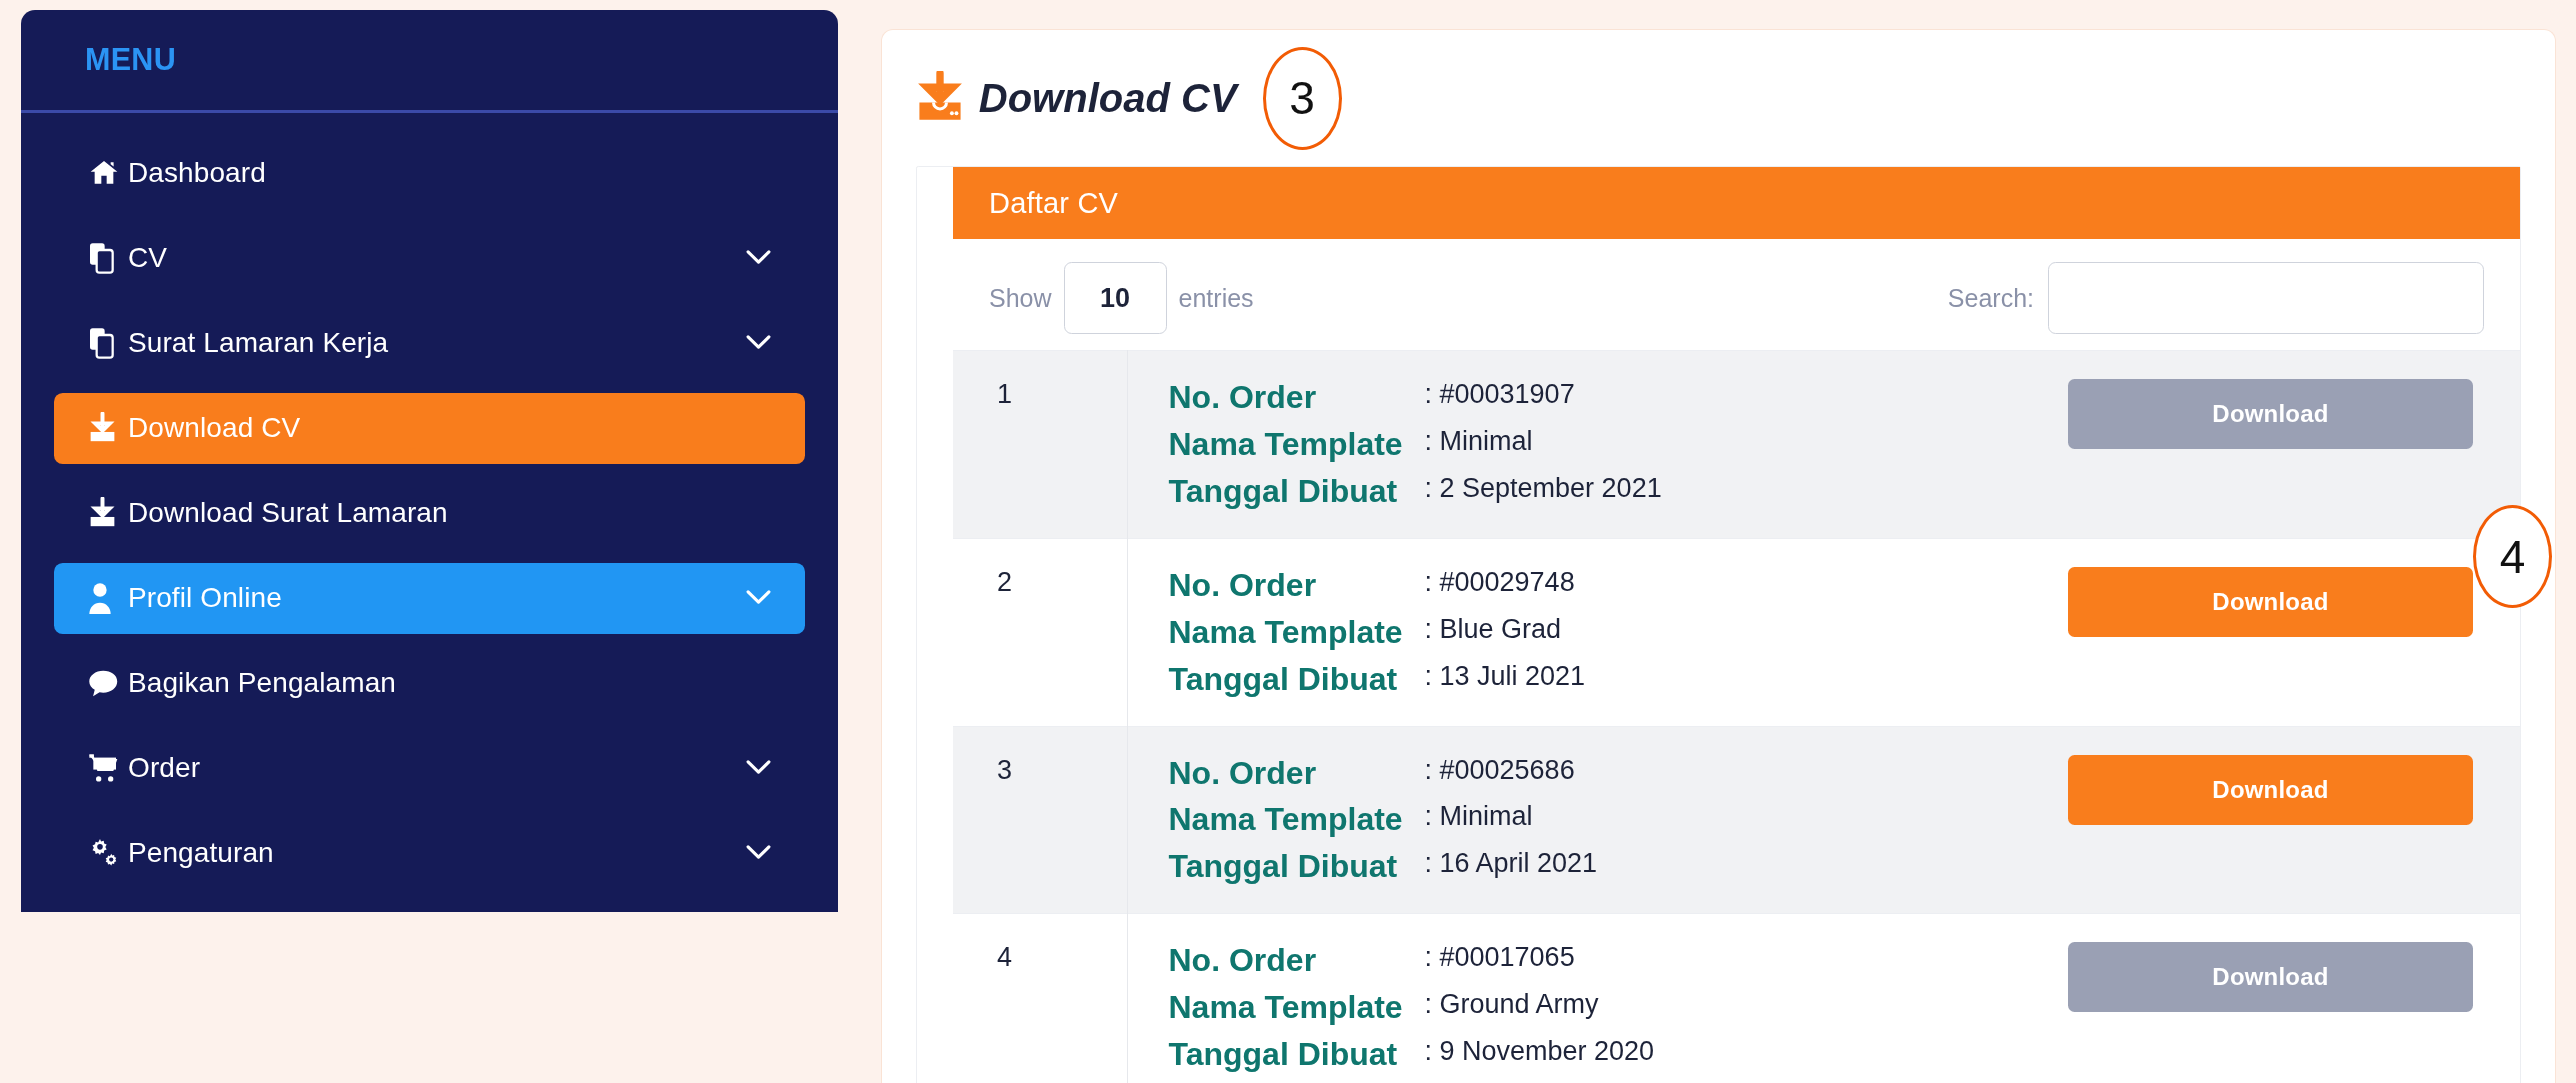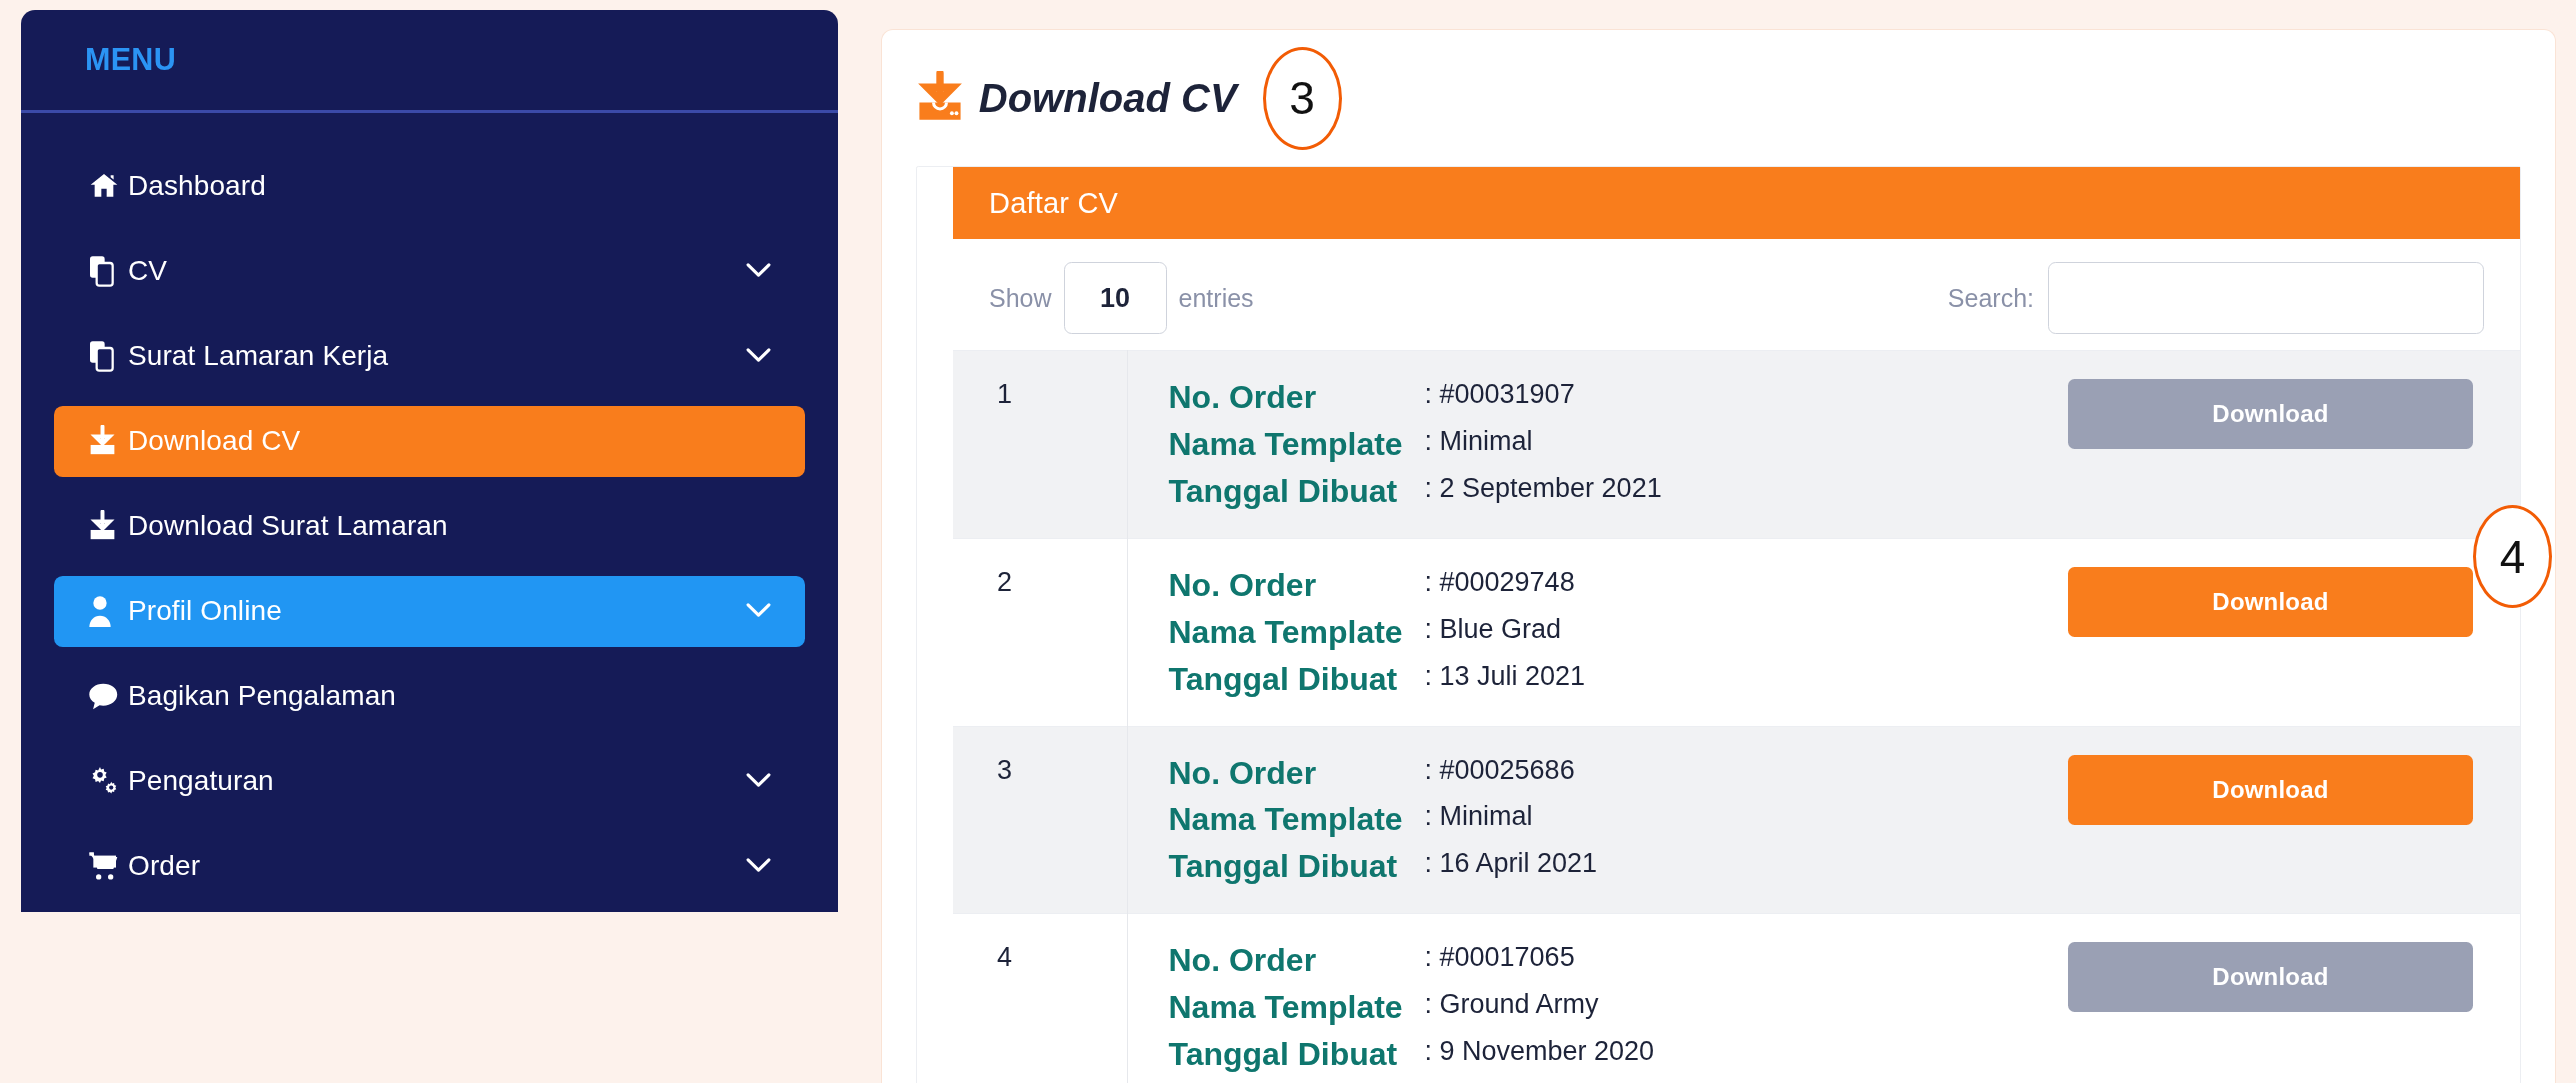--- a/index.html
+++ b/index.html
@@ -25,21 +25,21 @@
     display: flex; align-items: center;
     padding-left: 64px;
     border-bottom: 3.8px solid #3b4aa8;
   }
   .menu-head-label {
     color: #2b94f4;
     font-size: 30.5px;
     font-weight: 700;
     letter-spacing: 0.3px;
   }
-  .menu-list { padding-top: 38px; text-align: right; }
+  .menu-list { padding-top: 25px; text-align: right; }
   .menu-item {
     position: relative;
     display: flex; align-items: center;
     height: 71px;
     margin: 0 33px 14px 33px;
     padding-left: 34px;
     border-radius: 8.7px;
     color: #ffffff;
   }
   .menu-item.active-orange { background: #f97d1c; }
@@ -282,46 +282,46 @@
         <span class="menu-icon">
           <svg width="30.5" height="29" viewBox="0 0 24 22" fill="#ffffff">
             <path d="M12 1C5.9 1 1 4.8 1 9.4c0 2.7 1.7 5.1 4.3 6.6L4 21l5.1-3.1c.9.2 1.9.3 2.9.3 6.1 0 11-3.8 11-8.8S18.1 1 12 1z"></path>
           </svg>
         </span>
         <span class="menu-label">Bagikan Pengalaman</span>
       </div>
 
       <div class="menu-item">
         <span class="menu-icon">
-          <svg width="32" height="32" viewBox="0 0 24 24" fill="#ffffff">
-            <path d="M9 1.5l.8 1.9 2-.5.3 2 1.9.8-1 1.8 1 1.8-1.9.8-.3 2-2-.5L9 13.5l-1.4-1.5-1.9.7-.4-2-1.9-.8 1-1.8-1-1.8 1.9-.8.4-2 1.9.7z"></path>
-            <circle cx="9" cy="7.4" r="2.1" fill="#151b57"></circle>
-            <path d="M17.5 12.5l.6 1.4 1.5-.4.2 1.5 1.4.6-.7 1.3.7 1.3-1.4.6-.2 1.5-1.5-.4-.6 1.4-1.1-1.1-1.4.5-.3-1.5-1.4-.6.7-1.3-.7-1.3 1.4-.6.3-1.5 1.4.5z"></path>
-            <circle cx="17.4" cy="16.9" r="1.6" fill="#151b57"></circle>
-          </svg>
-        </span>
-        <span class="menu-label">Pengaturan</span>
-        <span class="menu-chevron">
-          <svg width="25" height="16.3" viewBox="0 0 24 14" fill="none" stroke="#ffffff" stroke-width="3" stroke-linecap="round" stroke-linejoin="round">
-            <polyline points="2,2 12,12 22,2"></polyline>
-          </svg>
-        </span>
-      </div>
-
-      <div class="menu-item">
-        <span class="menu-icon">
           <svg width="32" height="30.5" viewBox="0 0 24 22" fill="#ffffff">
             <path d="M1 1h3l1 3h17l-3 9H7L5.5 7"></path>
             <rect x="4" y="3" width="17" height="9"></rect>
             <circle cx="8" cy="19" r="2"></circle>
             <circle cx="17" cy="19" r="2"></circle>
             <rect x="1" y="0.5" width="3.4" height="2.6"></rect>
           </svg>
         </span>
         <span class="menu-label">Order</span>
+        <span class="menu-chevron">
+          <svg width="25" height="16.3" viewBox="0 0 24 14" fill="none" stroke="#ffffff" stroke-width="3" stroke-linecap="round" stroke-linejoin="round">
+            <polyline points="2,2 12,12 22,2"></polyline>
+          </svg>
+        </span>
+      </div>
+
+      <div class="menu-item">
+        <span class="menu-icon">
+          <svg width="32" height="32" viewBox="0 0 24 24" fill="#ffffff">
+            <path d="M9 1.5l.8 1.9 2-.5.3 2 1.9.8-1 1.8 1 1.8-1.9.8-.3 2-2-.5L9 13.5l-1.4-1.5-1.9.7-.4-2-1.9-.8 1-1.8-1-1.8 1.9-.8.4-2 1.9.7z"></path>
+            <circle cx="9" cy="7.4" r="2.1" fill="#151b57"></circle>
+            <path d="M17.5 12.5l.6 1.4 1.5-.4.2 1.5 1.4.6-.7 1.3.7 1.3-1.4.6-.2 1.5-1.5-.4-.6 1.4-1.1-1.1-1.4.5-.3-1.5-1.4-.6.7-1.3-.7-1.3 1.4-.6.3-1.5 1.4.5z"></path>
+            <circle cx="17.4" cy="16.9" r="1.6" fill="#151b57"></circle>
+          </svg>
+        </span>
+        <span class="menu-label">Pengaturan</span>
         <span class="menu-chevron">
           <svg width="25" height="16.3" viewBox="0 0 24 14" fill="none" stroke="#ffffff" stroke-width="3" stroke-linecap="round" stroke-linejoin="round">
             <polyline points="2,2 12,12 22,2"></polyline>
           </svg>
         </span>
       </div>
 
     </nav>
   </aside>
 

